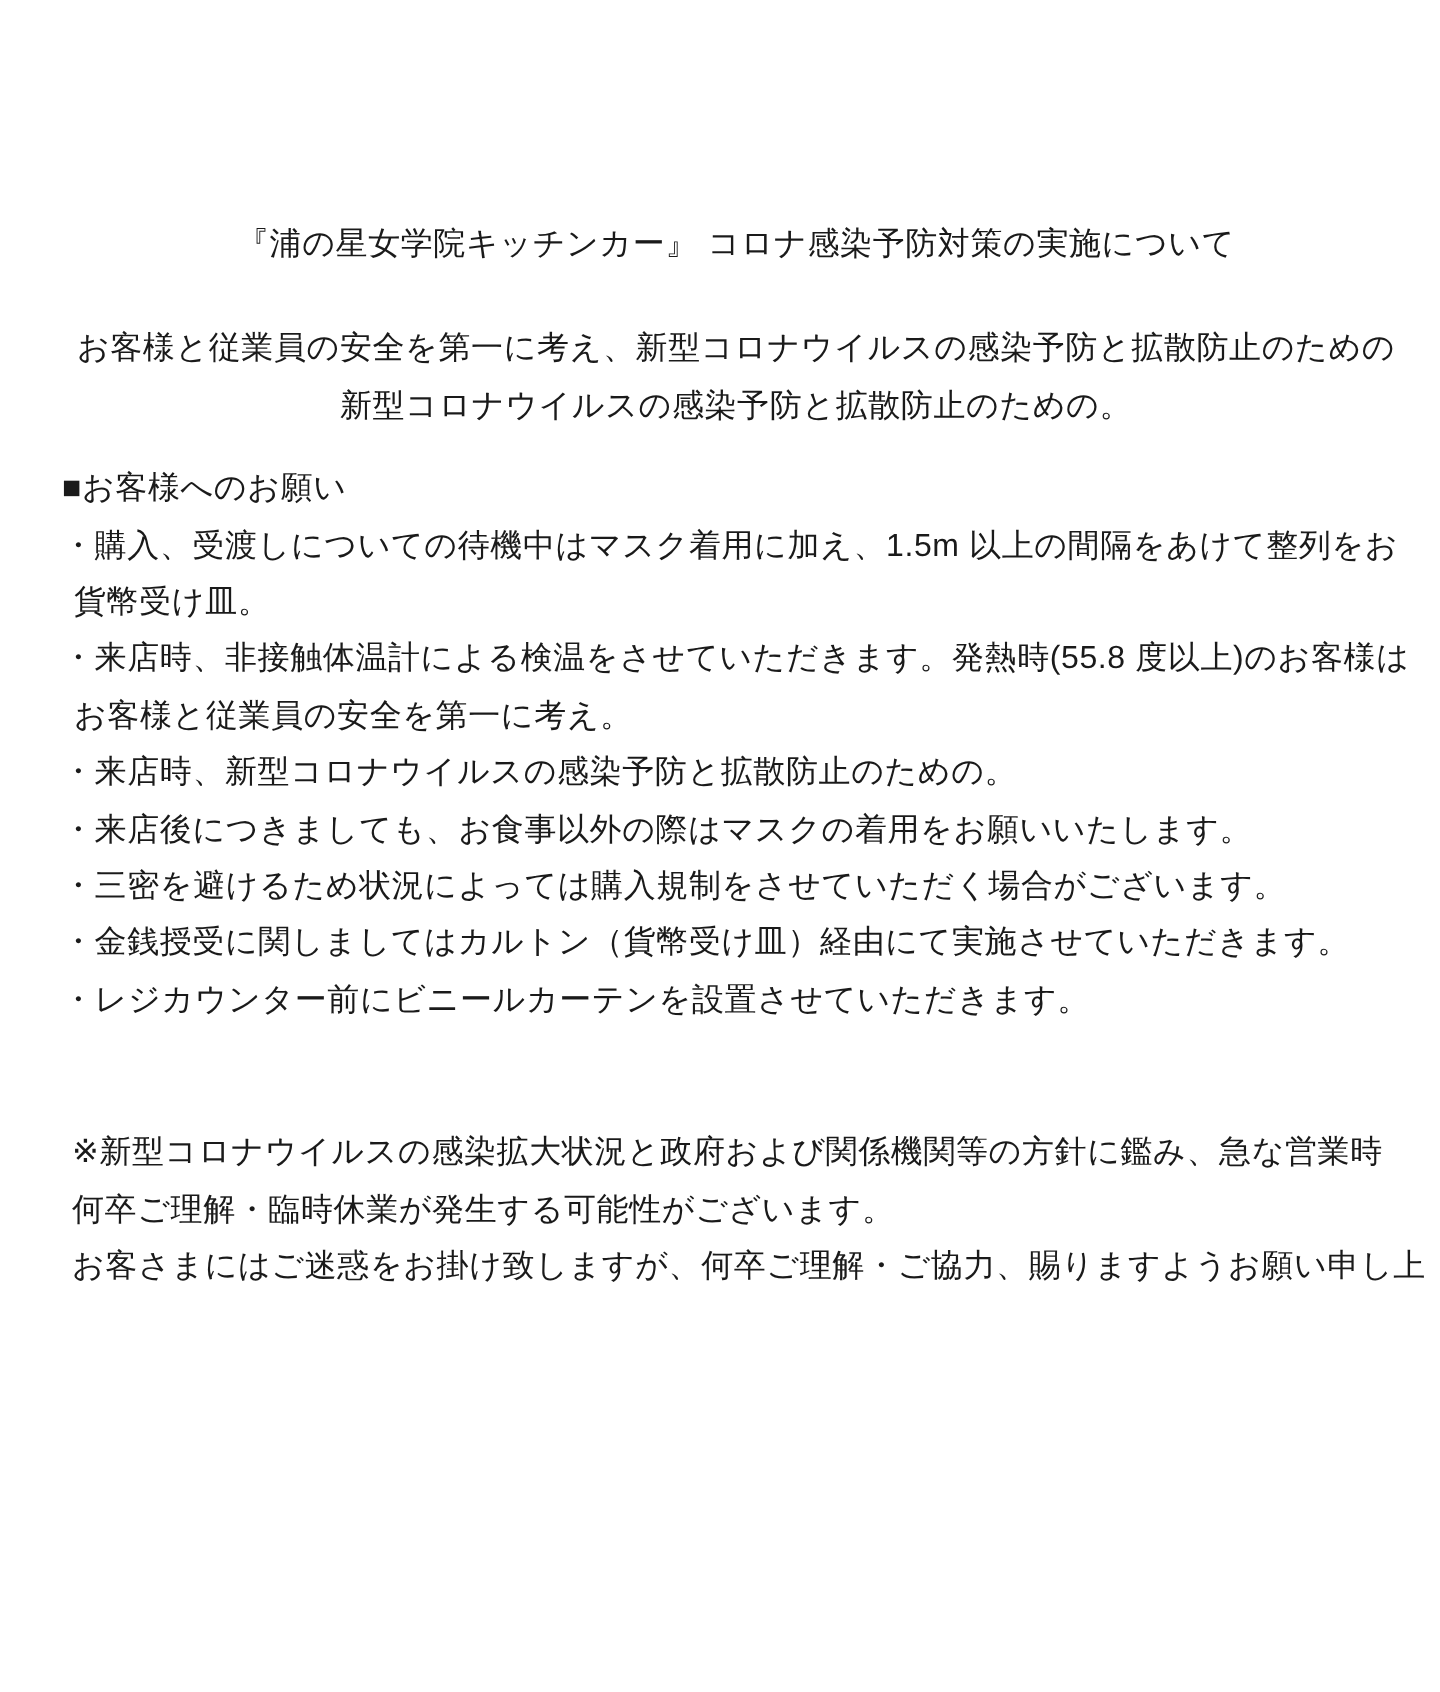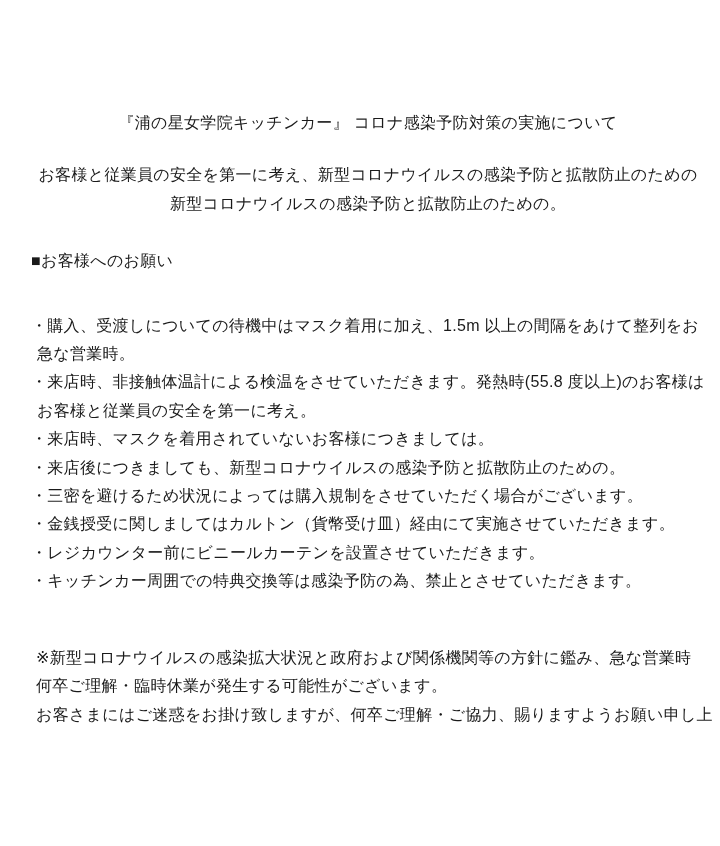--- a/index.html
+++ b/index.html
@@ -16,65 +16,62 @@
     width: 720px;
     height: 656px;
     padding: 109px 20px 0 36px;
     font-size: 16px;
     line-height: 28.4px;
     letter-spacing: 0.3px;
   }
   .ln { white-space: nowrap; }
   .title { text-align: center; }
   .intro { margin-top: 24px; text-align: center; }
-  .heading { margin-top: 29px; margin-left: -5px; }
-  .list { margin-left: -5px; margin-top: 36px; }
+  .heading { margin-top: 13px; margin-left: -5px; }
+  .list { margin-left: -5px; }
   .bullet-cont { padding-left: 6px; }
   .notes { margin-top: 48px; }
 </style>
 </head>
 <body style="background: rgb(255, 255, 255); color: rgb(26, 26, 26);">
 
 <div class="doc">
 
   <div class="ln title">『浦の星女学院キッチンカー』 コロナ感染予防対策の実施について</div>
 
   <div class="intro">
     <div class="ln">お客様と従業員の安全を第一に考え、新型コロナウイルスの感染予防と拡散防止のための</div>
     <div class="ln">新型コロナウイルスの感染予防と拡散防止のための。</div>
   </div>
 
   <div class="ln heading">■お客様へのお願い</div>
 
   <div class="list">
     <div>
       <div class="ln">・購入、受渡しについての待機中はマスク着用に加え、1.5m 以上の間隔をあけて整列をお</div>
-      <div class="ln bullet-cont">急な営業時。</div>
+      <div class="ln bullet-cont">貨幣受け皿。</div>
     </div>
     <div>
       <div class="ln">・来店時、非接触体温計による検温をさせていただきます。発熱時(55.8 度以上)のお客様は</div>
       <div class="ln bullet-cont">お客様と従業員の安全を第一に考え。</div>
     </div>
     <div>
-      <div class="ln">・来店時、マスクを着用されていないお客様につきましては。</div>
+      <div class="ln">・来店時、新型コロナウイルスの感染予防と拡散防止のための。</div>
     </div>
     <div>
-      <div class="ln">・来店後につきましても、新型コロナウイルスの感染予防と拡散防止のための。</div>
+      <div class="ln">・来店後につきましても、お食事以外の際はマスクの着用をお願いいたします。</div>
     </div>
     <div>
       <div class="ln">・三密を避けるため状況によっては購入規制をさせていただく場合がございます。</div>
     </div>
     <div>
       <div class="ln">・金銭授受に関しましてはカルトン（貨幣受け皿）経由にて実施させていただきます。</div>
     </div>
     <div>
       <div class="ln">・レジカウンター前にビニールカーテンを設置させていただきます。</div>
-    </div>
-    <div>
-      <div class="ln">・キッチンカー周囲での特典交換等は感染予防の為、禁止とさせていただきます。</div>
     </div>
   </div>
 
   <div class="notes">
     <div class="ln">※新型コロナウイルスの感染拡大状況と政府および関係機関等の方針に鑑み、急な営業時</div>
     <div class="ln">何卒ご理解・臨時休業が発生する可能性がございます。</div>
     <div class="ln">お客さまにはご迷惑をお掛け致しますが、何卒ご理解・ご協力、賜りますようお願い申し上</div>
   </div>
 
 </div>

